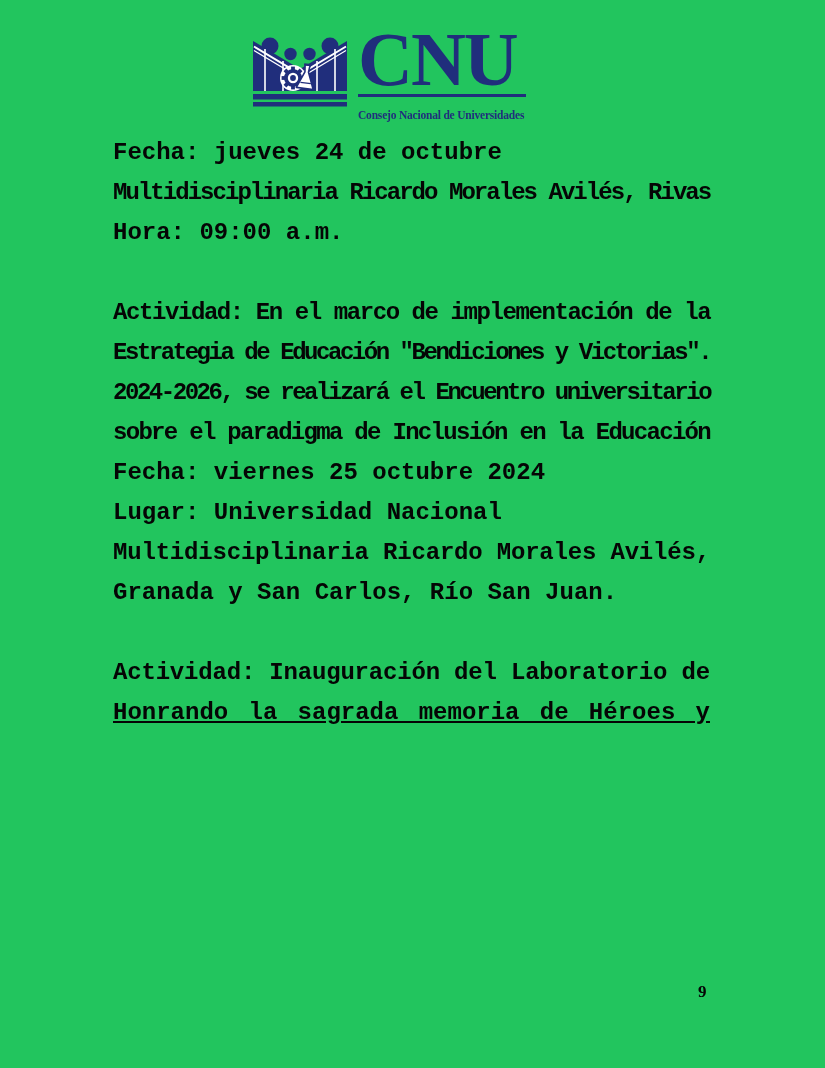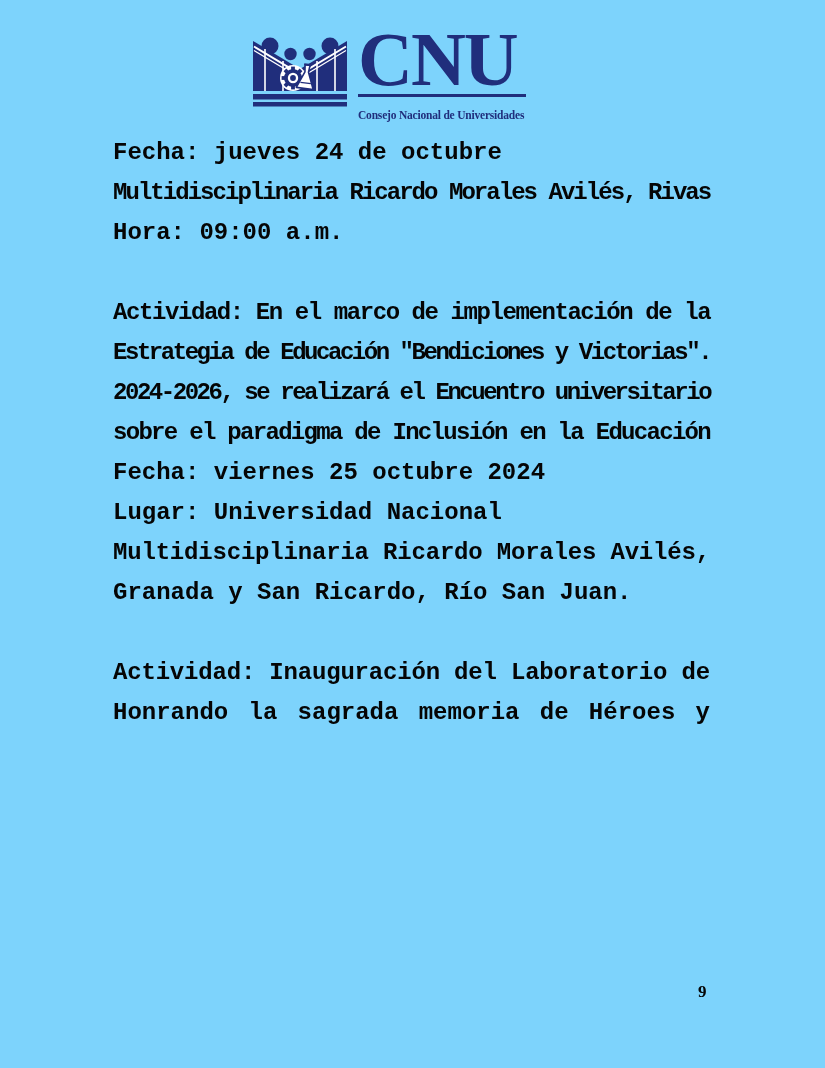--- a/index.html
+++ b/index.html
@@ -2,21 +2,21 @@
 <html style="--brand: #202e7c; --ink: #050505;"><head>
 <meta charset="utf-8">
 <style>
   :root { --brand: #202e7c; --ink: #050505; }
   * { margin: 0; padding: 0; box-sizing: border-box; }
   html, body { background: #ffffff; }
   .page {
     position: relative;
     width: 825px;
     height: 1068px;
-    background: #7dd3fc;
+    background: #22c55e;
     overflow: hidden;
     font-family: "Liberation Sans", sans-serif;
   }
   
   .logo {
     position: absolute;
     left: 253px;
     top: 28px;
     display: flex;
     align-items: flex-start;
@@ -164,21 +164,21 @@
       <div class="line"><span class="line-text" style="letter-spacing: -1.96px;">Multidisciplinaria Ricardo Morales Avilés, Rivas</span></div>
       <div class="line"><span class="line-text">Hora: 09:00 a.m.</span></div>
       <div class="line"><span class="line-text"></span></div>
       <div class="line"><span class="line-text" style="letter-spacing: -1.42px;">Actividad: En el marco de implementación de la</span></div>
       <div class="line"><span class="line-text" style="letter-spacing: -2.46px;">Estrategia de Educación "Bendiciones y Victorias".</span></div>
       <div class="line"><span class="line-text" style="letter-spacing: -2.46px;">2024-2026, se realizará el Encuentro universitario</span></div>
       <div class="line"><span class="line-text" style="letter-spacing: -1.7px;">sobre el paradigma de Inclusión en la Educación</span></div>
       <div class="line"><span class="line-text">Fecha: viernes 25 octubre 2024</span></div>
       <div class="line"><span class="line-text">Lugar: Universidad Nacional</span></div>
       <div class="line"><span class="line-text" style="letter-spacing: -0.19px;">Multidisciplinaria Ricardo Morales Avilés,</span></div>
-      <div class="line"><span class="line-text">Granada y San Ricardo, Río San Juan.</span></div>
+      <div class="line"><span class="line-text">Granada y San Carlos, Río San Juan.</span></div>
       <div class="line"><span class="line-text"></span></div>
       <div class="line"><span class="line-text" style="letter-spacing: -0.19px;">Actividad: Inauguración del Laboratorio de</span></div>
-      <div class="line"><span class="line-text" style="word-spacing: 5.88px;">Honrando la sagrada memoria de Héroes y</span></div>
+      <div class="line"><span class="line-text" style="word-spacing: 5.88px; text-decoration: underline;">Honrando la sagrada memoria de Héroes y</span></div>
     </main>
 
   <div class="pagenum">9</div>
 
 </div>
 
 </body></html>

